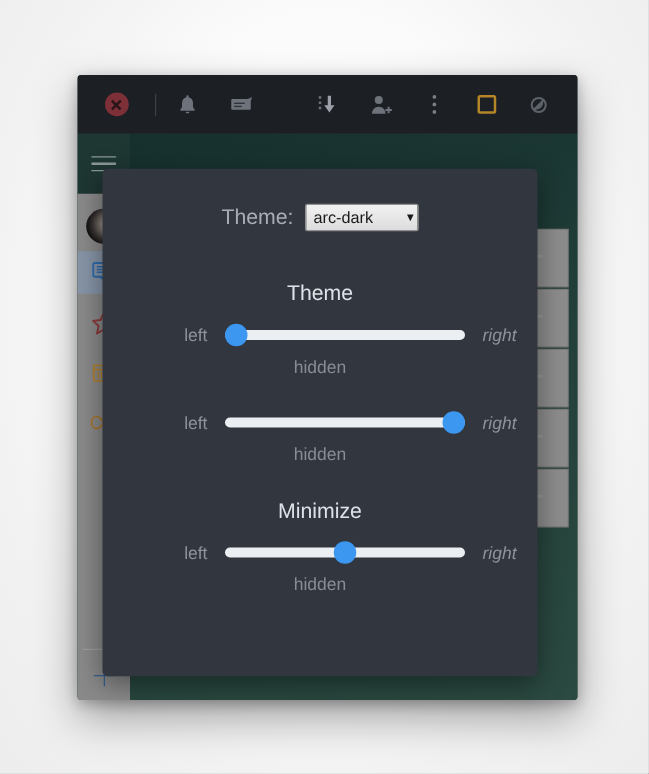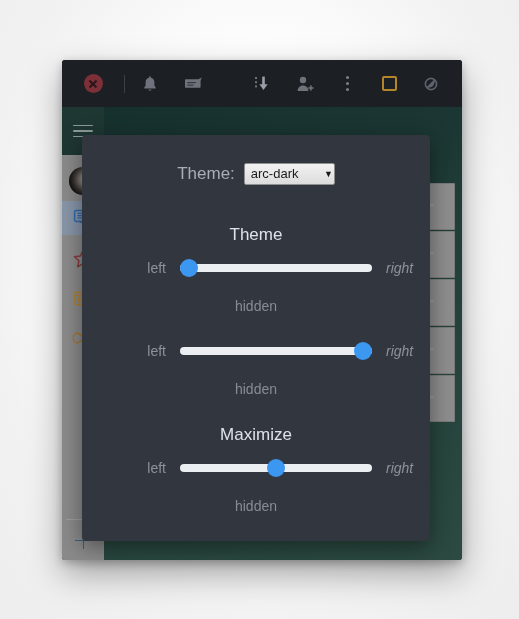--- a/index.html
+++ b/index.html
@@ -267,21 +267,21 @@
     position: absolute;
     width: 18px; height: 18px;
     border-radius: 50%;
     background: #3c97f0;
     top: 0;
   }
   .sg-sub {
     text-align: center;
     color: #878c95;
     font-size: 14px;
-    margin-top: 21px;
+    margin-top: 8px;
   }
 </style>
 </head>
 <body>
 
 <div id="page">
 
   <div id="app-window">
 
     <div id="toolbar">
@@ -443,21 +443,21 @@
         <span class="slider">
           <span class="track"></span>
           <span class="thumb" style="left: 174px;"></span>
         </span>
         <span class="sg-side right">right</span>
       </div>
       <div class="sg-sub">hidden</div>
     </div>
 
     <div class="slider-group">
-      <div class="sg-title">Maximize</div>
+      <div class="sg-title">Minimize</div>
       <div class="sg-row">
         <span class="sg-side left">left</span>
         <span class="slider">
           <span class="track"></span>
           <span class="thumb" style="left: 87px;"></span>
         </span>
         <span class="sg-side right">right</span>
       </div>
       <div class="sg-sub">hidden</div>
     </div>

